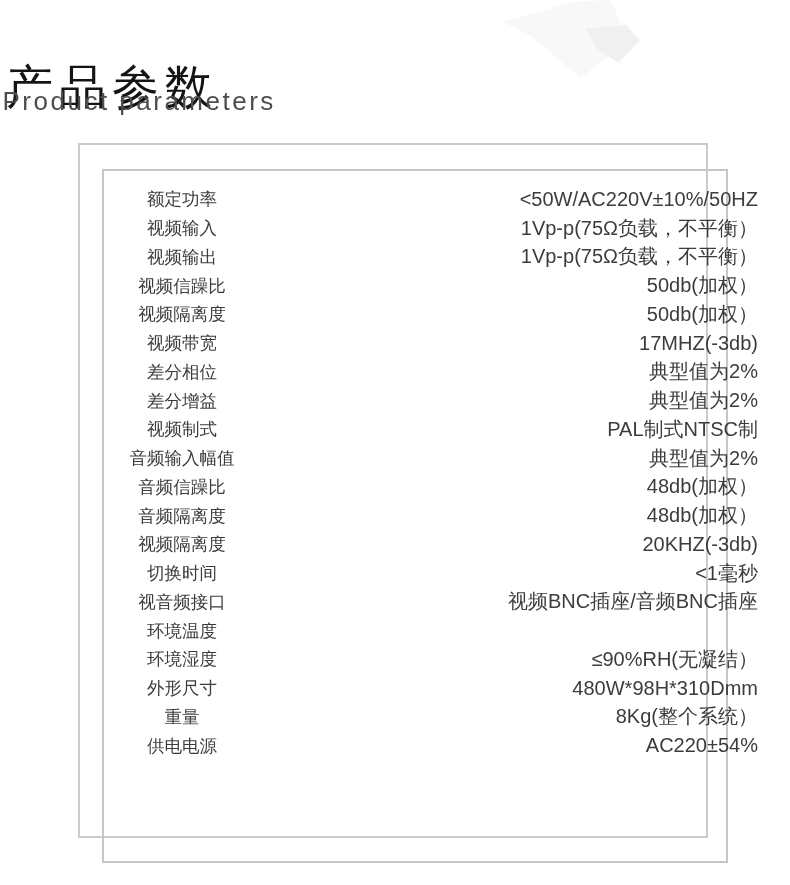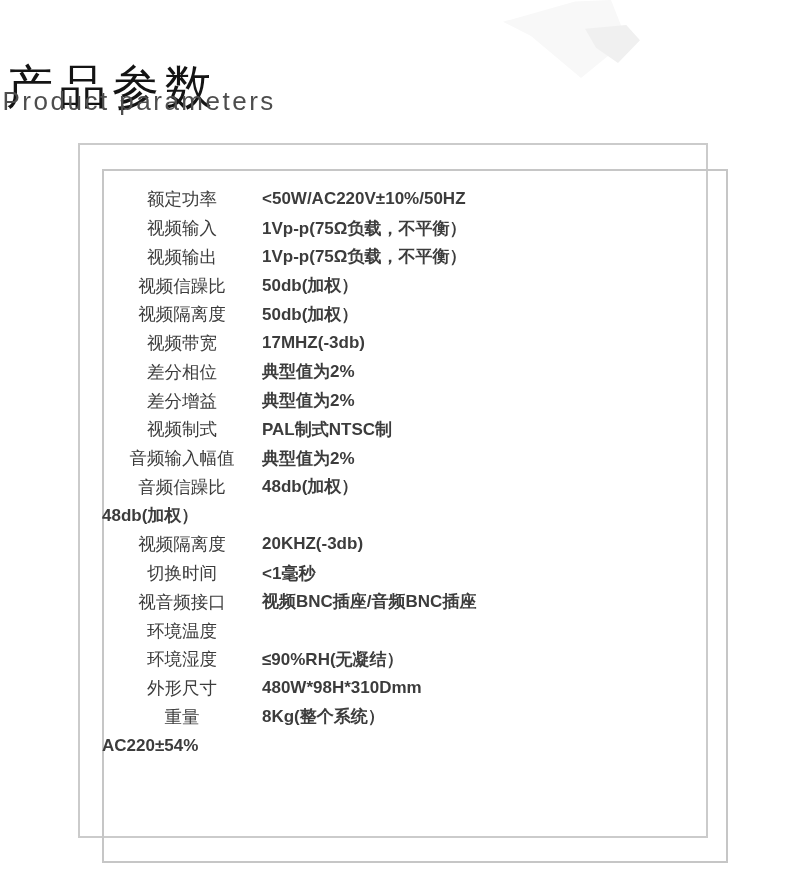--- a/index.html
+++ b/index.html
@@ -93,25 +93,24 @@
   }
   .spec-label {
     flex: 0 0 160px;
     text-align: center;
     font-size: 17.5px;
     color: #3c3c3c;
     white-space: nowrap;
   }
   .spec-value {
     flex: 1 1 auto;
-    text-align: left;
-    font-size: 17px;
+    text-align: right;
+    font-size: 20px;
     color: #3c3c3c;
     white-space: nowrap;
-    font-weight: bold;
   }
 </style>
 </head>
 <body>
 
 <div class="watermark-a"></div>
 <div class="watermark-b"></div>
 
 <h1 class="page-title">产品参数</h1>
 <div class="page-subtitle">Product parameters</div>
@@ -170,20 +169,21 @@
     <div class="spec-value">典型值为2%</div>
   </div>
 
 
   <div class="spec-row">
     <div class="spec-label">音频信躁比</div>
     <div class="spec-value">48db(加权）</div>
   </div>
 
   <div class="spec-row">
+    <div class="spec-label">音频隔离度</div>
     <div class="spec-value">48db(加权）</div>
   </div>
 
   <div class="spec-row">
     <div class="spec-label">视频隔离度</div>
     <div class="spec-value">20KHZ(-3db)</div>
   </div>
 
   <div class="spec-row">
     <div class="spec-label">切换时间</div>
@@ -208,15 +208,16 @@
     <div class="spec-label">外形尺寸</div>
     <div class="spec-value">480W*98H*310Dmm</div>
   </div>
 
   <div class="spec-row">
     <div class="spec-label">重量</div>
     <div class="spec-value">8Kg(整个系统）</div>
   </div>
 
   <div class="spec-row">
+    <div class="spec-label">供电电源</div>
     <div class="spec-value">AC220±54%</div>
   </div>
 </div>
 
 </body></html>

